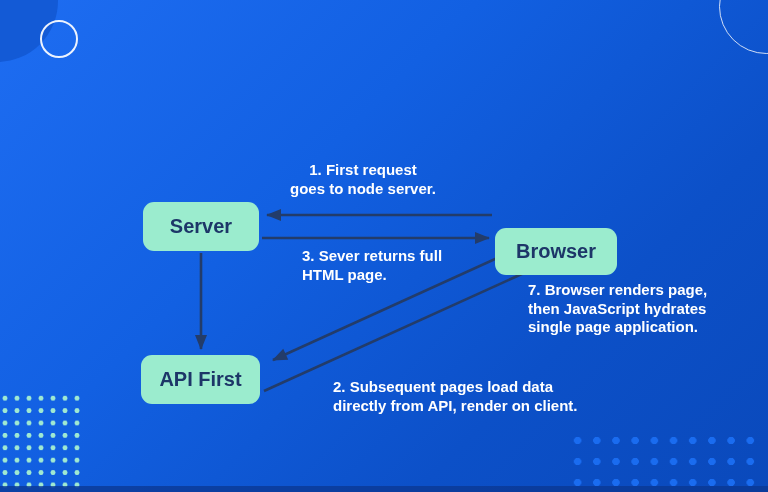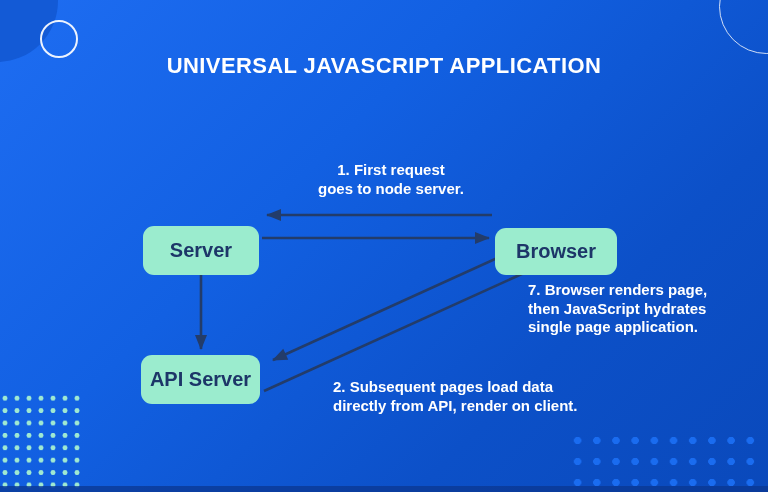--- a/index.html
+++ b/index.html
@@ -41,29 +41,29 @@
     width:560px;text-align:center;color:#ffffff;font-weight:700;
     font-size:22px;line-height:31px;letter-spacing:.4px;
   }
   .title span{display:block;}
   
   .node{
     position:absolute;display:flex;align-items:center;justify-content:center;
     background:#9becce;border-radius:11px;color:#1d3668;
     font-size:20px;font-weight:600;box-sizing:border-box;
   }
-  .node-server{left:143px;top:202px;width:116px;height:49px;margin-top:24px;}
+  .node-server{left:143px;top:202px;width:116px;height:49px;}
   .node-browser{left:495px;top:204px;width:122px;height:47px;margin-top:24px;}
   .node-api{left:141px;top:355px;width:119px;height:49px;}
   
   .note{
     position:absolute;color:#ffffff;font-size:15px;font-weight:600;
     line-height:18.5px;white-space:pre-line;
   }
-  .note-1{left:306px;top:161px;width:170px;text-align:center;}
+  .note-1{left:278px;top:161px;width:170px;text-align:center;}
   .note-2{left:57px;top:279px;}
   .note-3{left:302px;top:247px;}
   .note-4{left:528px;top:281px;}
   .note-5{left:333px;top:378px;}
   
   .arrows{position:absolute;left:0;top:0;width:768px;height:492px;pointer-events:none;}
   .arrows line{stroke:#233c6a;stroke-width:2.6;}
 </style>
 </head>
 <body>
@@ -71,21 +71,20 @@
 <div class="stage" style="--dotL:#9fe9d1; --dotR:#1a6cf0;">
 
   <div class="circle-dark"></div>
   <div class="ring-small"></div>
   <div class="ring-large"></div>
   <div class="dots-left"></div>
   <div class="dots-right"></div>
   <div class="bottom-strip"></div>
 
   <div class="title">
-    <span>UNIVERSAL JAVASCRIPT APPLICATION</span>
   </div>
 
   <svg class="arrows" viewBox="0 0 768 492">
     <defs>
       <marker id="ah" markerUnits="userSpaceOnUse" markerWidth="18" markerHeight="16" refX="15" refY="7" orient="auto">
         <path d="M1,1 L16,7 L1,13 Z" fill="#233c6a"></path>
       </marker>
     </defs>
     <line x1="492" y1="215" x2="267" y2="215" marker-end="url(#ah)"></line>
     <line x1="262" y1="238" x2="489" y2="238" marker-end="url(#ah)"></line>
@@ -94,24 +93,26 @@
     <line x1="264" y1="391" x2="546" y2="263" marker-end="url(#ah)"></line>
   </svg>
 
   <div class="node node-server">
     <span>Server</span>
   </div>
   <div class="node node-browser">
     <span>Browser</span>
   </div>
   <div class="node node-api">
-    <span>API Server</span>
+    <span>API First</span>
   </div>
 
   <div class="note note-1">1. First request
 goes to node server.</div>
+  <div class="note note-3">3.  Sever returns full
+HTML page.</div>
   <div class="note note-4">7. Browser renders page,
 then JavaScript hydrates
 single page application.</div>
   <div class="note note-5">2. Subsequent pages load data
 directly from API, render on client.</div>
 
 </div>
 
 </body></html>

